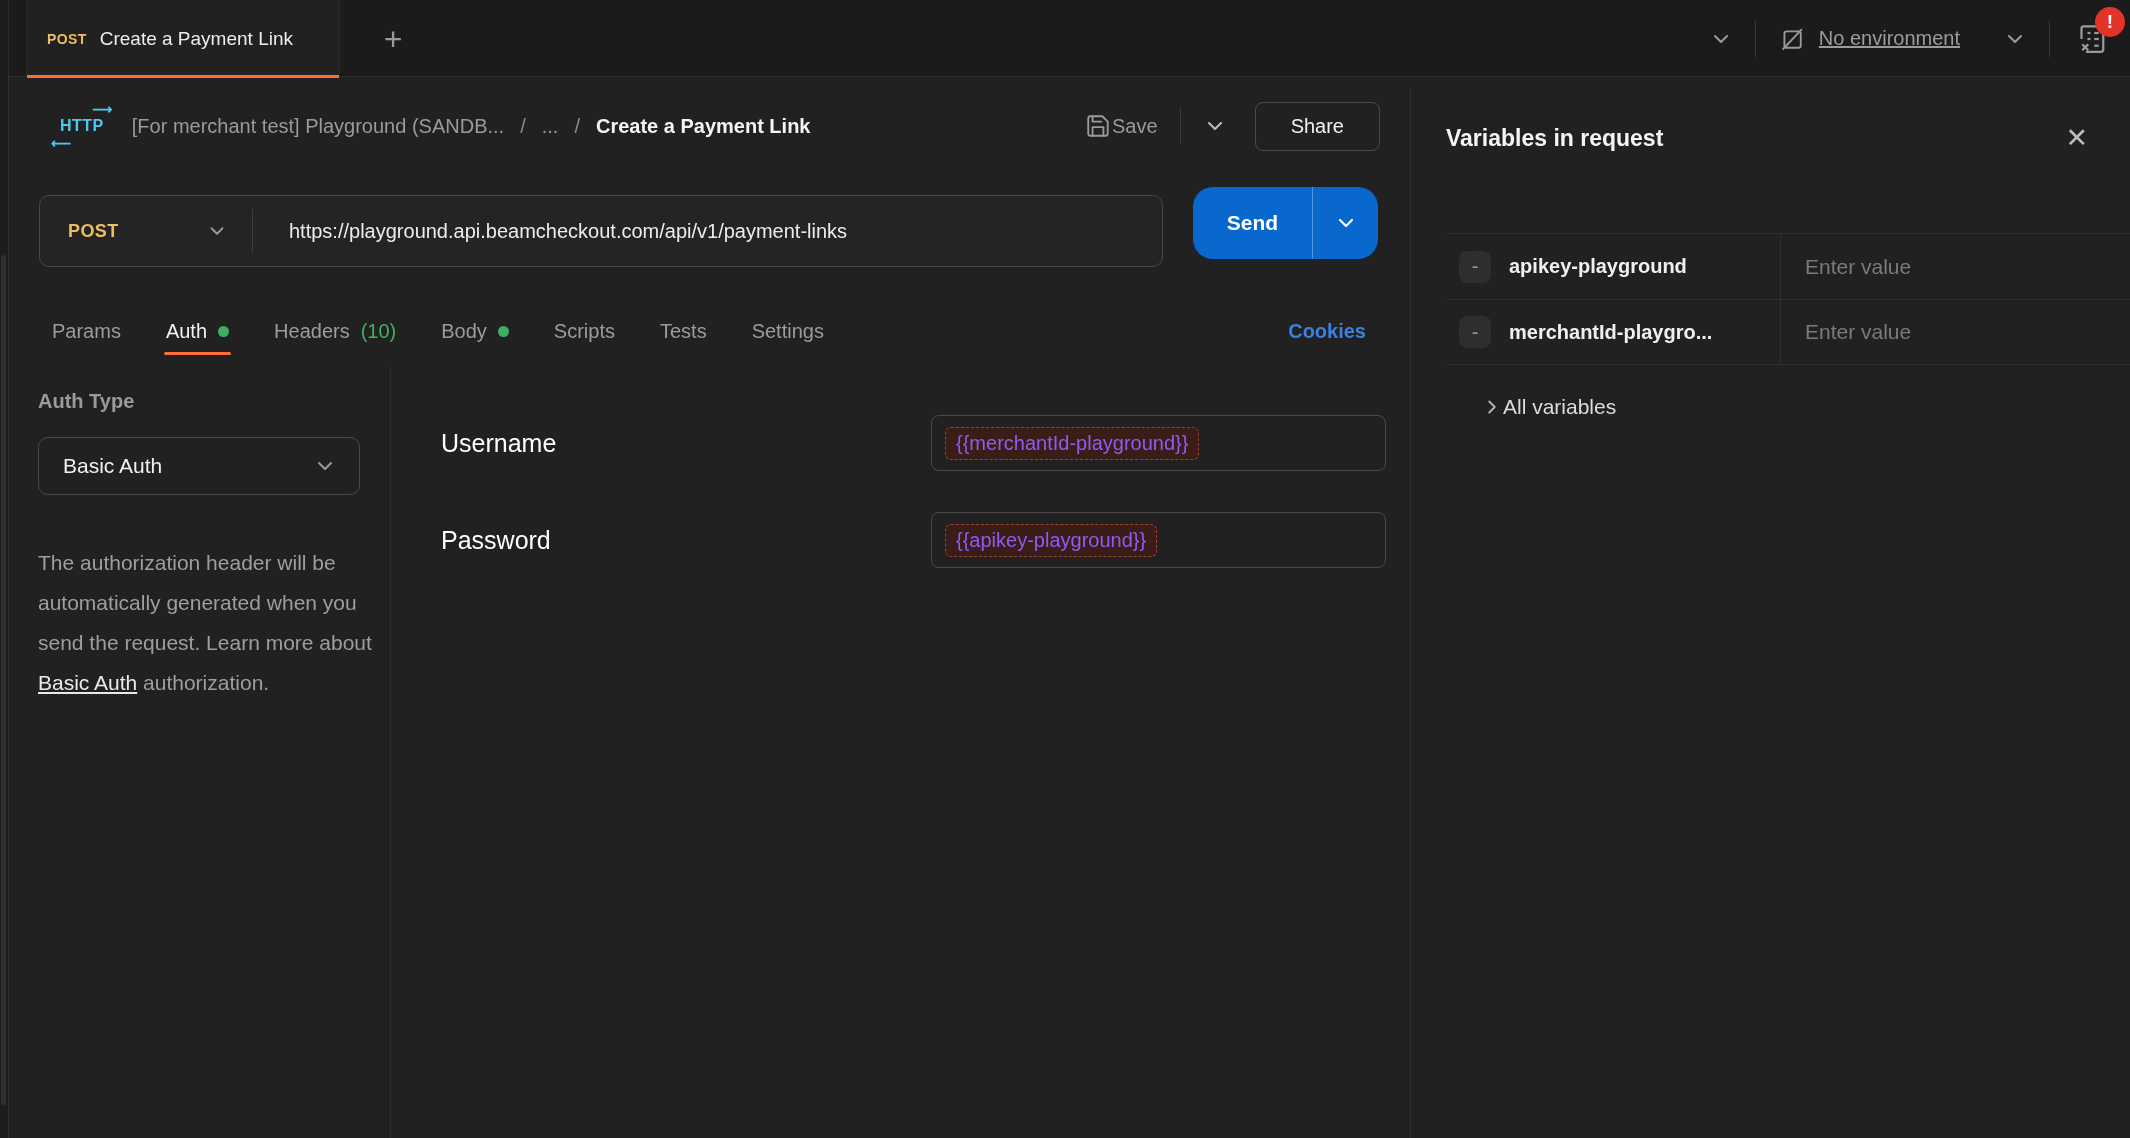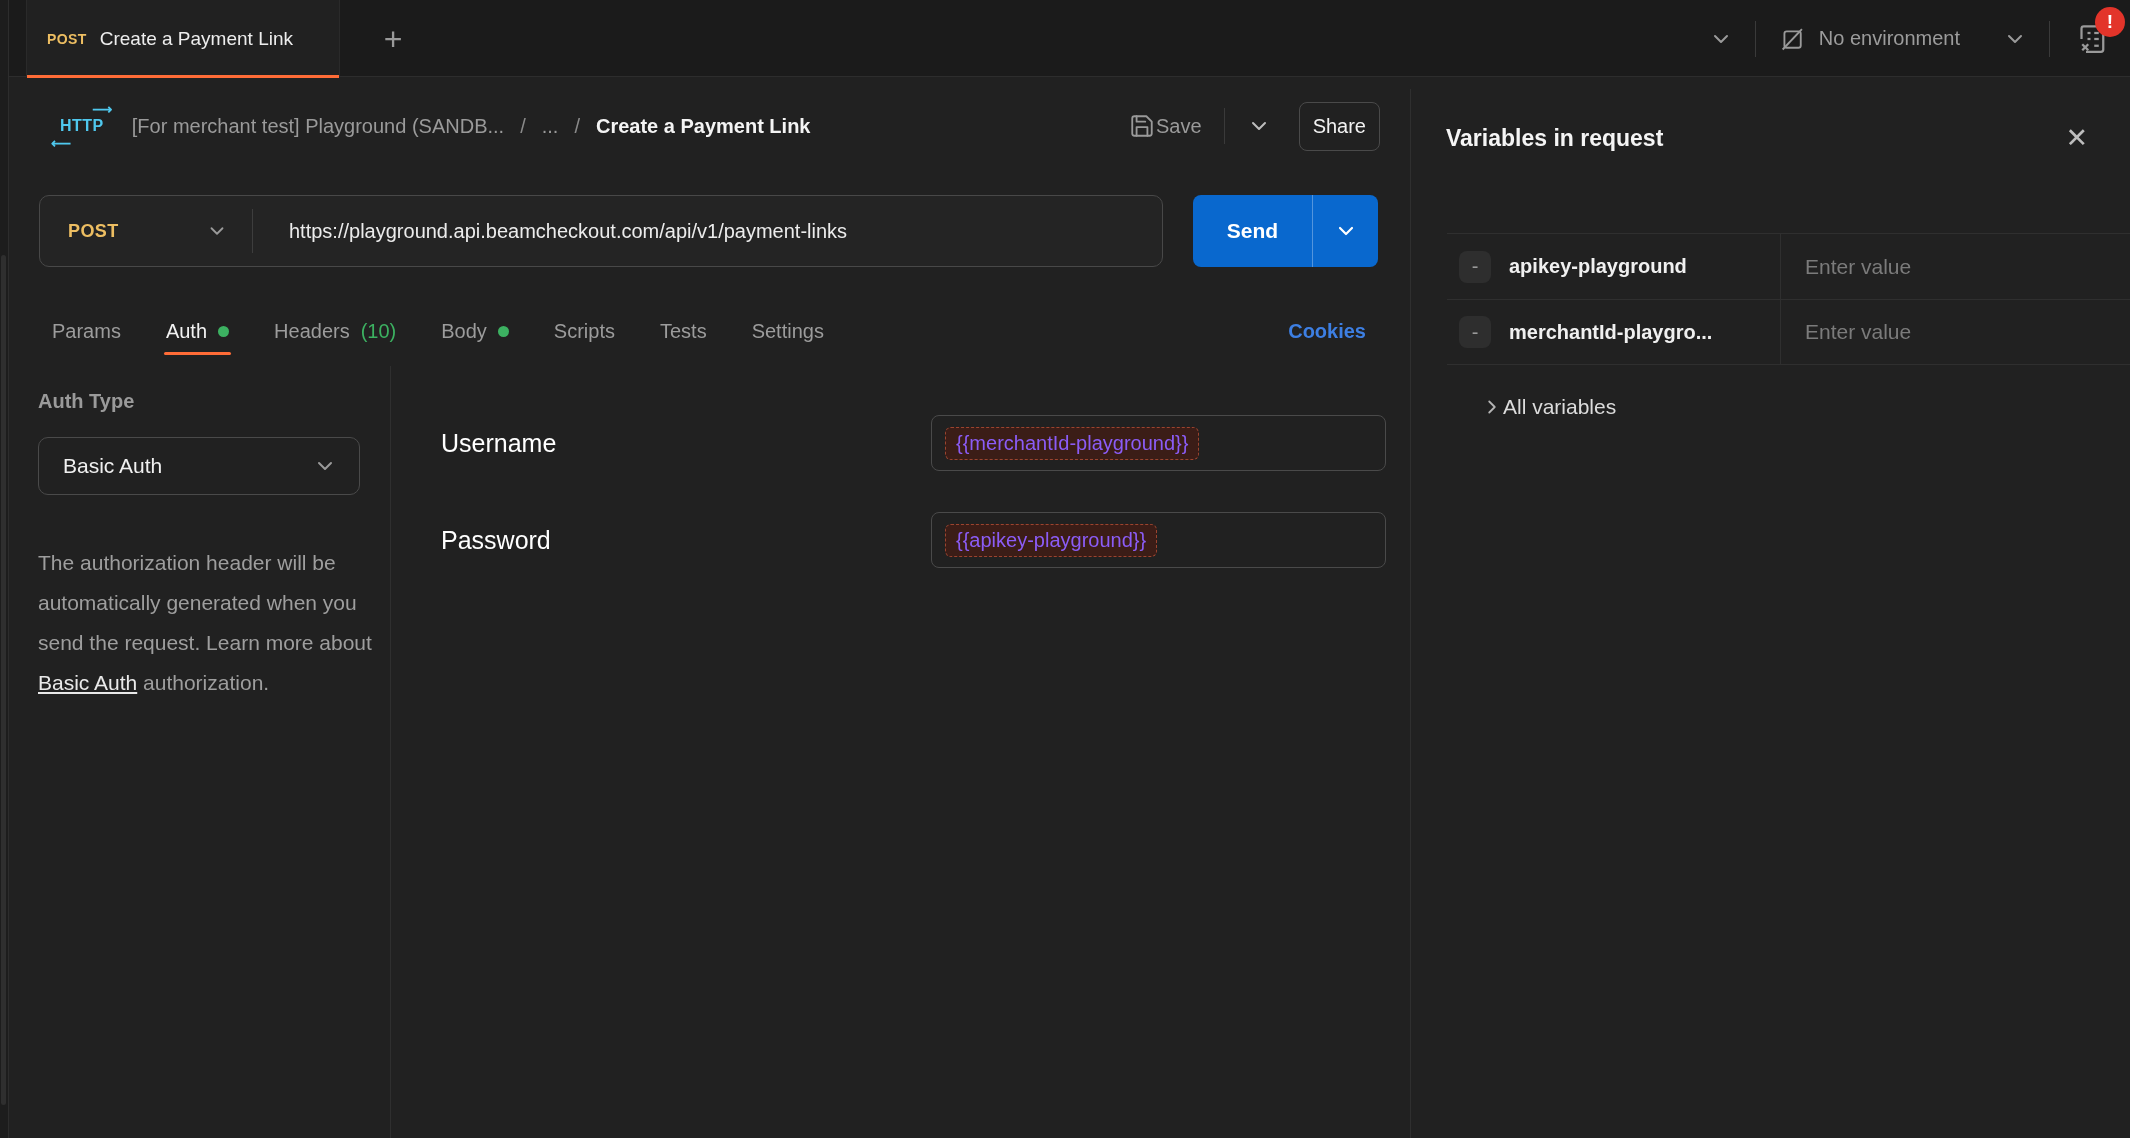--- a/index.html
+++ b/index.html
@@ -21,21 +21,21 @@
              display:flex; align-items:center; padding-left:20px; gap:13px; cursor:pointer; }
   .req-tab .tab-indicator { position:absolute; left:0; bottom:-1px; width:100%; height:3px; background:#ff6c37; }
   .tab-method { color:#edbe62; font-weight:bold; font-size:14px; letter-spacing:.4px; }
   .tab-title { color:#ededed; font-size:19px; white-space:nowrap; overflow:hidden; }
   .new-tab-btn { position:absolute; left:372px; top:20px; width:42px; height:38px; border:none;
                  background:none; color:#9a9a9a; font-size:32px; font-weight:300; line-height:34px; cursor:pointer; }
   .tabbar-right { position:absolute; right:18px; top:0; height:77px; display:flex; align-items:center; color:#9a9a9a; }
   .tb-chevron { color:#9a9a9a; display:flex; align-items:center; cursor:pointer; }
   .vdiv { width:1px; height:36px; background:#3a3a3a; margin:0 22px; }
   .env-selector { display:flex; align-items:center; gap:13px; cursor:pointer; }
-  .env-label { color:#9c9c9c; font-size:20px; }
+  .env-label { color:#9c9c9c; font-size:20px;text-decoration:underline; }
   .env-caret { margin-left:30px; display:flex; }
   .quicklook { position:relative; width:40px; height:40px; display:flex; align-items:center;
                justify-content:center; color:#9a9a9a; cursor:pointer; }
   .alert-badge { position:absolute; top:-12px; right:-13px; width:30px; height:30px; border-radius:50%;
                  background:#e3342a; color:#fff; font-weight:bold; font-size:19px;
                  display:flex; align-items:center; justify-content:center; }
 
   
   .workspace { position:absolute; left:10px; top:78px; right:0; bottom:0; }
   .request-pane { position:absolute; left:0; top:0; width:1400px; height:100%; }
@@ -52,34 +52,34 @@
   .http-icon .arr-bot { bottom:-7px; left:-3px; }
   .crumb-collection { color:#9a9a9a; font-size:20px; white-space:nowrap; cursor:pointer; }
   .crumb-sep { color:#8a8a8a; font-size:20px; }
   .crumb-ellipsis { color:#9a9a9a; font-size:20px; cursor:pointer; }
   .crumb-current { color:#f4f4f4; font-size:20px; font-weight:bold; white-space:nowrap; }
   .header-actions { display:flex; align-items:center; }
   .save-btn { display:flex; align-items:center; gap:1px; color:#9a9a9a; font-size:20px;
               background:none; border:none; cursor:pointer; }
   .save-caret { color:#bdbdbd; display:flex; cursor:pointer; }
   .share-btn { margin-left:28px; background:none; border:1px solid #4a4a4a; border-radius:8px;
-               color:#f2f2f2; font-size:20px; padding:12px 13px; cursor:pointer; }
+               color:#f2f2f2; font-size:20px; padding:12px 35px; cursor:pointer; }
 
   
   .url-bar { position:absolute; left:29px; top:117px; width:1124px; height:72px;
              border:1px solid #484848; border-radius:10px; background:#242424;
              display:flex; align-items:center; }
   .method-select { width:212px; height:100%; display:flex; align-items:center;
                    justify-content:space-between; padding:0 24px 0 28px; cursor:pointer; }
   .method-label { color:#edbe62; font-weight:bold; font-size:18px; letter-spacing:.4px; }
   .url-divider { width:1px; height:44px; background:#3d3d3d; }
   .url-input { flex:1; background:transparent; border:none; outline:none; color:#ececec;
                font-size:20px; padding-left:36px; font-family:"Liberation Sans", sans-serif; }
-  .send-btn { position:absolute; left:1183px; top:117px; width:185px; height:72px;
-              background:#0968ce; border-radius:8px; display:flex; overflow:hidden; cursor:pointer; }
+  .send-btn { position:absolute; left:1183px; top:109px; width:185px; height:72px;
+              background:#0968ce; border-radius:20px; display:flex; overflow:hidden; cursor:pointer; }
   .send-main { width:119px; display:flex; align-items:center; justify-content:center;
                color:#fff; font-weight:bold; font-size:21px; }
   .send-split { width:1px; background:rgba(255,255,255,.3); }
   .send-caret { flex:1; display:flex; align-items:center; justify-content:center; color:#fff; }
 
   
   .req-tabs { position:absolute; left:0; top:218px; width:1400px; height:70px;
               display:flex; align-items:center; padding-left:42px; }
   .rtab { position:relative; height:70px; display:flex; align-items:center; gap:11px;
           margin-right:45px; color:#9c9c9c; font-size:20px; cursor:pointer; white-space:nowrap; }

